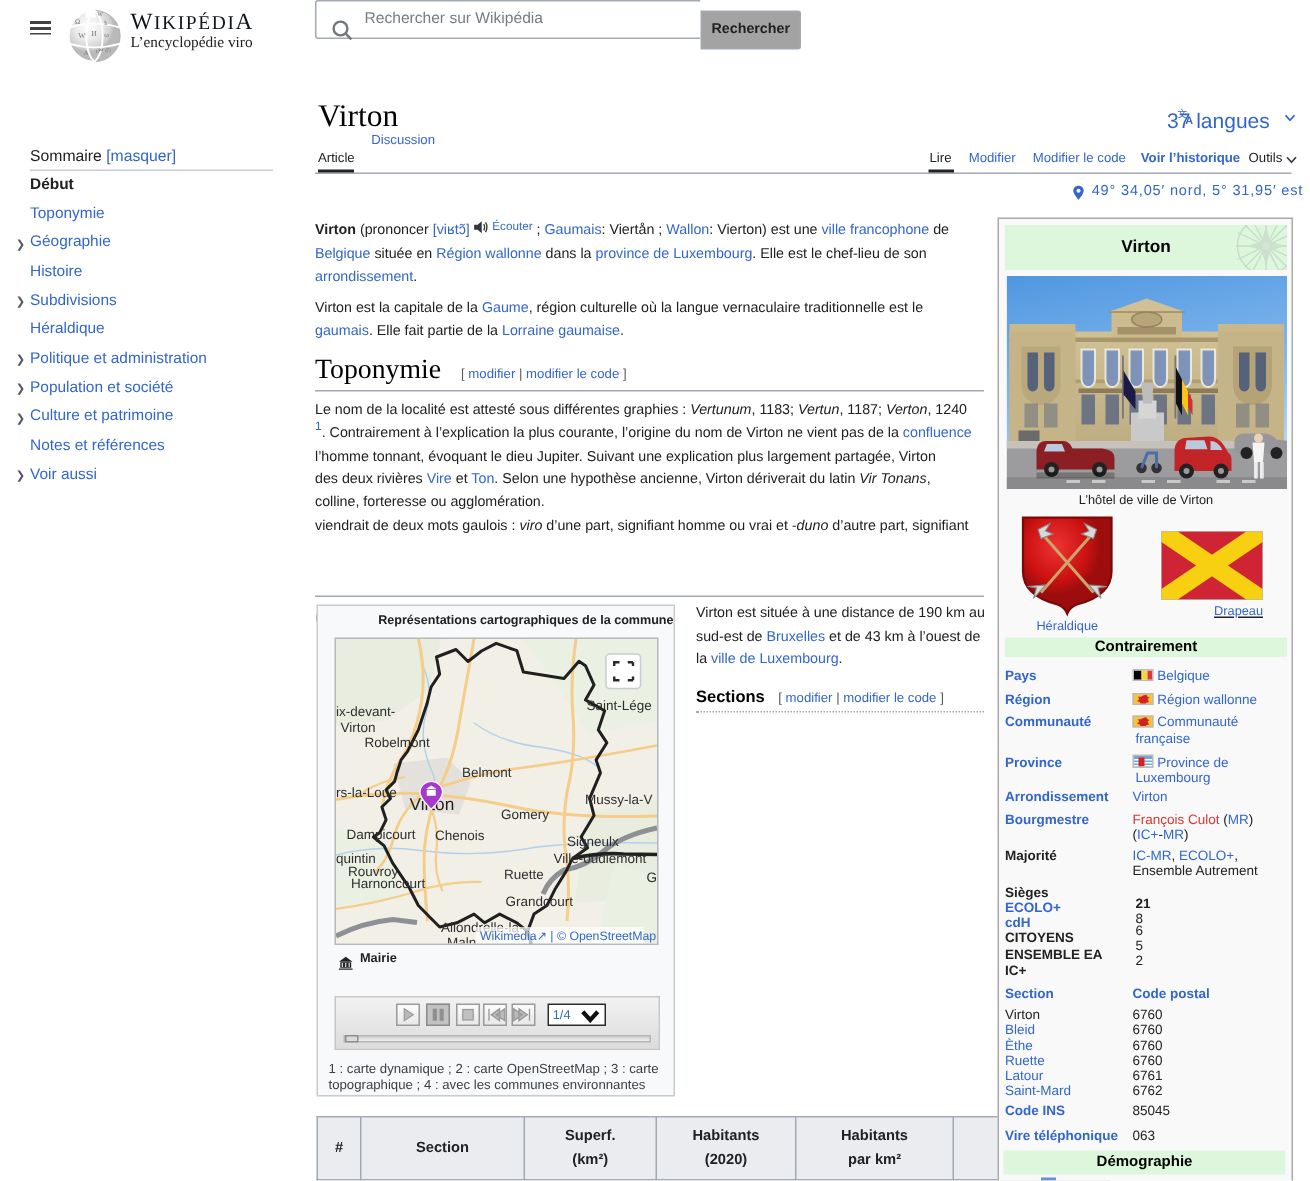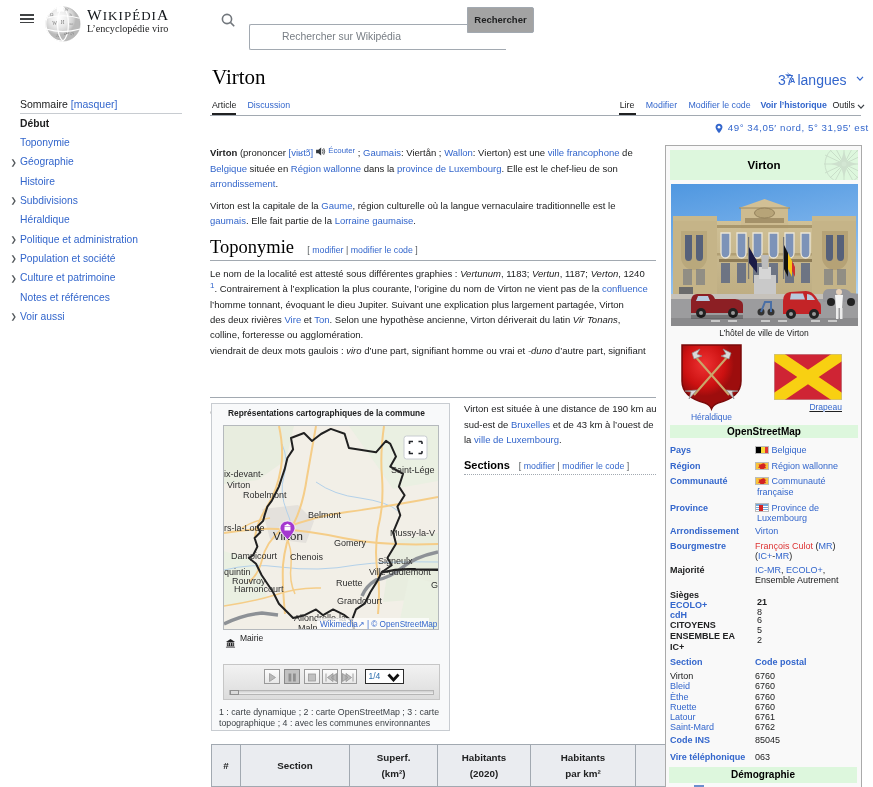--- a/index.html
+++ b/index.html
@@ -89,21 +89,21 @@
     <text x="44" y="50" font-size="14">И</text>
     <text x="68" y="52" font-size="13">ω</text>
     <text x="30" y="85" font-size="12">A</text>
     <text x="52" y="78" font-size="12">ض</text>
     <text x="70" y="80" font-size="11">の</text>
   </g>
 </svg>
 <div class="abs ser" style="left:87px;top:8px;font-size:15.5px;color:#101418;letter-spacing:1.05px;line-height:14px;">W<span style="font-size:13px;">IKIPÉDI</span>A</div>
 <div class="abs ser" style="left:87px;top:22.5px;font-size:10.2px;color:#202122;">L’encyclopédie viro</div>
 
-<div class="abs searchin" style="left:210px;top:24px;width:257px;height:26px;margin-left:39px;">Rechercher sur Wikipédia</div>
+<div class="abs searchin" style="left:210px;top:0;width:257px;height:26px;">Rechercher sur Wikipédia</div>
 <svg class="abs" style="left:221px;top:13px" width="14" height="14" viewBox="0 0 14 14">
   <circle cx="6" cy="6" r="4.6" fill="none" stroke="#72777d" stroke-width="1.6"></circle>
   <line x1="9.4" y1="9.4" x2="13.2" y2="13.2" stroke="#72777d" stroke-width="1.6"></line>
 </svg>
 <div class="abs searchbtn" style="left:467px;top:7px;width:67px;height:26px;">Rechercher</div>
 
 <div class="toc">
   <div class="abs" style="left:20px;top:98px;font-size:10.5px;color:#202122;">Sommaire <a href="#s">[masquer]</a></div>
   <div class="abs" style="left:20px;top:112.5px;width:162px;border-top:1px solid #c8ccd1;"></div>
   <div class="it" style="top:117.5px;color:#202122;font-weight:bold;">Début</div>
@@ -124,21 +124,21 @@
       <text x="8.5" y="18" font-size="12" fill="#36c" font-weight="bold">A</text>
     </svg>
 <div class="abs nw" style="left:778px;top:71.8px;font-size:14px;font-weight:normal;color:#36c;">37 langues</div>
 <svg class="abs" style="left:855.5px;top:75px;" width="8" height="7" viewBox="0 0 12 10">
       <path d="M1.5 2.5 L6 7.5 L10.5 2.5" fill="none" stroke="#36c" stroke-width="1.8"></path>
     </svg>
 <h1 class="abs ser" style="left:212px;top:65px;font-size:21px;font-weight:normal;color:#000;">Virton</h1>
 <div class="abs" style="left:210px;top:115px;width:651px;border-top:1px solid #a2a9b1;"></div>
 <div class="abs nw" style="left:212px;top:100px;font-size:8.8px;color:#202122;">Article</div>
 <div class="abs" style="left:211.5px;top:113.3px;width:24.5px;height:1.5px;background:#202122;"></div>
-<div class="abs nw" style="left:247.5px;top:100px;font-size:8.8px;"><a href="#d">Discussion</a></div>
+<div class="abs nw" style="left:247.5px;top:88px;font-size:8.8px;"><a href="#d">Discussion</a></div>
 <div class="abs nw" style="left:619.7px;top:100px;font-size:8.8px;color:#202122;">Lire</div>
 <div class="abs" style="left:619.2px;top:113.3px;width:16.5px;height:1.5px;background:#202122;"></div>
 <div class="abs nw" style="left:645.8px;top:100px;font-size:8.8px;"><a href="#m">Modifier</a></div>
 <div class="abs nw" style="left:688.5px;top:100px;font-size:8.8px;"><a href="#mc">Modifier le code</a></div>
 <div class="abs nw" style="left:760.5px;top:100px;font-size:8.8px;font-weight:bold;"><a href="#h">Voir l’historique</a></div>
 <div class="abs nw" style="left:832.4px;top:100px;font-size:8.8px;color:#202122;">Outils</div>
 <svg class="abs" style="left:856.5px;top:102.5px;" width="8" height="7" viewBox="0 0 12 10">
       <path d="M1.5 2.5 L6 7.5 L10.5 2.5" fill="none" stroke="#3a3f44" stroke-width="1.8"></path>
     </svg>
 <svg class="abs" style="left:715px;top:122.5px;" width="8" height="11" viewBox="0 0 12 15">
@@ -176,21 +176,21 @@
 
 <div class="abs b" style="left:464px;top:401.2px;">
   <div class="line">Virton est située à une distance de 190 km au</div>
   <div class="line">sud-est de <a href="#16">Bruxelles</a> et de 43 km à l’ouest de</div>
   <div class="line">la <a href="#17">ville de Luxembourg</a>.</div>
 </div>
 <div class="abs nw" style="left:464px;top:459px;font-size:11px;font-weight:bold;color:#000;">Sections  <span class="editsec" style="font-weight:normal;">[ <a href="#e5">modifier</a> | <a href="#e6">modifier le code</a> ]</span></div>
 <div class="abs" style="left:464px;top:473.5px;width:192px;border-top:1px dotted #a2a9b1;"></div>
 
 <div class="mapbox">
-  <div class="abs nw" style="left:16px;top:4px;width:237px;text-align:left;font-size:8.4px;font-weight:bold;color:#202122;">Représentations cartographiques de la commune</div>
+  <div class="abs nw" style="left:0;top:4px;width:237px;text-align:right;font-size:8.4px;font-weight:bold;color:#202122;">Représentations cartographiques de la commune</div>
   <div class="abs" style="left:11px;top:21px;width:216px;height:205px;border:1px solid #b5b9bd;background:#f4f1ea;overflow:hidden;">
     <svg width="214" height="203" viewBox="0 0 214 203">
       <rect width="214" height="203" fill="#f2efe7"></rect>
       <path d="M0 0 h70 l-8 34 -28 20 -34 4 Z" fill="#e8eddf"></path>
       <path d="M125 0 h89 v55 l-45 8 -18 -26 Z" fill="#eaf0e2"></path>
       <path d="M0 125 l35 12 8 35 -43 8 Z" fill="#eaf0e2"></path>
       <path d="M168 115 l46 -8 v65 l-55 4 Z" fill="#e8eddf"></path>
       <path d="M185 150 l29 8 v45 h-40 Z" fill="#eaf0e2"></path>
       <path d="M38 83 l36 -4 16 16 -8 22 -36 -4 Z" fill="#e4e1dc"></path>
 
@@ -251,21 +251,21 @@
       <rect x="93" y="192" width="112" height="11" fill="#ffffff" opacity="0.72"></rect>
       <text x="96" y="200.5" font-size="8.2" fill="#36c">Wikimedia↗ | © OpenStreetMap↗</text>
     </svg>
   </div>
   <div class="abs" style="left:13px;top:230px;">
     <svg width="11" height="10" viewBox="0 0 12 11">
           <path d="M1 4.5 L6 1 L11 4.5 Z M2 5 h8 v4 h-8 Z M1 9.5 h10 v1 h-10 Z" fill="#202122"></path>
           <path d="M3.5 5.5 v3 M6 5.5 v3 M8.5 5.5 v3" stroke="#f8f9fa" stroke-width="0.8"></path>
         </svg>
   </div>
-  <div class="abs nw" style="left:28px;top:229px;font-size:8.5px;font-weight:normal;color:#202122;">Mairie</div>
+  <div class="abs nw" style="left:28px;top:229px;font-size:8.5px;font-weight:bold;color:#202122;">Mairie</div>
 
   <div class="abs" style="left:10.5px;top:260px;width:217px;height:36px;background:linear-gradient(#f2f2f2,#dcdcdc);border:1px solid #c6c6c6;">
     <div class="btn" style="left:40px;top:4px;"><svg width="14" height="13" viewBox="0 0 14 13">
             <path d="M4.5 2.5 L10.5 6.5 L4.5 10.5 Z" fill="#b9b9b9" stroke="#999" stroke-width="0.8"></path>
           </svg></div>
     <div class="btn" style="left:60.5px;top:4px;background:#c2c2c2;border-color:#8a8a8a;"><svg width="14" height="13" viewBox="0 0 14 13">
             <rect x="3.5" y="2.5" width="2.8" height="8" fill="#8f8f8f"></rect>
             <rect x="8" y="2.5" width="2.8" height="8" fill="#8f8f8f"></rect>
           </svg></div>
     <div class="btn" style="left:80px;top:4px;"><svg width="14" height="13" viewBox="0 0 14 13">
@@ -476,21 +476,21 @@
 
   <div class="abs" style="left:108px;top:208px;">
     <svg width="68" height="46" viewBox="0 0 68 46">
       <rect width="68" height="46" fill="#cf2434"></rect>
       <path d="M0 0 L68 46 M68 0 L0 46" stroke="#f8d012" stroke-width="12"></path>
       <rect width="68" height="46" fill="none" stroke="#b8b8b8" stroke-width="1"></rect>
     </svg>
   </div>
   <div class="abs nw" style="left:108px;top:256px;width:68px;text-align:right;font-size:8.5px;text-decoration:underline;"><a href="#dr">Drapeau</a></div>
 
-  <div class="greenbar" style="top:278.5px;height:13px;line-height:13px;font-size:10px;">OpenStreetMap</div>
+  <div class="greenbar" style="top:278.5px;height:13px;line-height:13px;font-size:10px;">Contrairement</div>
 </div>
 
 <div class="ibr">
   <div class="abs nw lb" style="left:670px;top:444.4px;"><a href="#p1">Pays</a></div>
   <div class="abs nw" style="left:755px;top:444.4px;"><span class="fic"><span class="abs" style="left:0;top:0;width:4.5px;height:8.5px;background:#000;"></span><span class="abs" style="left:4.5px;top:0;width:4.5px;height:8.5px;background:#f8d838;"></span><span class="abs" style="left:9px;top:0;width:4.5px;height:8.5px;background:#e23535;"></span></span><a href="#be">Belgique</a></div>
 
   <div class="abs nw lb" style="left:670px;top:460.1px;"><a href="#p2">Région</a></div>
   <div class="abs nw" style="left:755px;top:460.1px;"><span class="fic" style="background:#f8c43c;"><svg width="13" height="9" viewBox="0 0 13 9" style="position:absolute;left:0;top:-0.5px;">
             <path d="M6.5 1.5 q2 -1 2.5 1 l1.5 0.5 -1.5 1 1 2 -2 0.5 -0.5 2 -1.5 -1.5 -1.5 1 -0.5 -2 -2 -0.5 1.5 -1.5 -1 -1.5 2 0 Z" fill="#d32222"></path>
           </svg></span><a href="#rw">Région wallonne</a></div>

